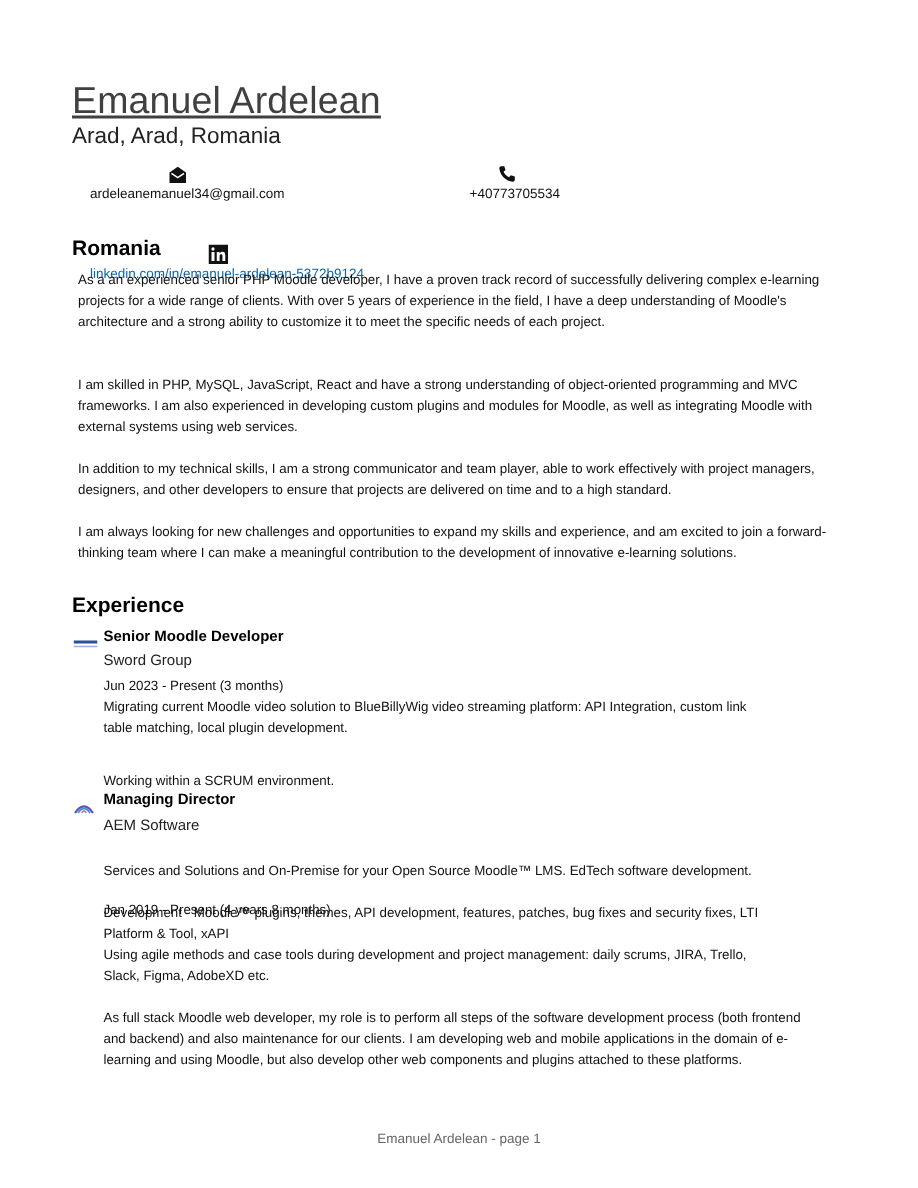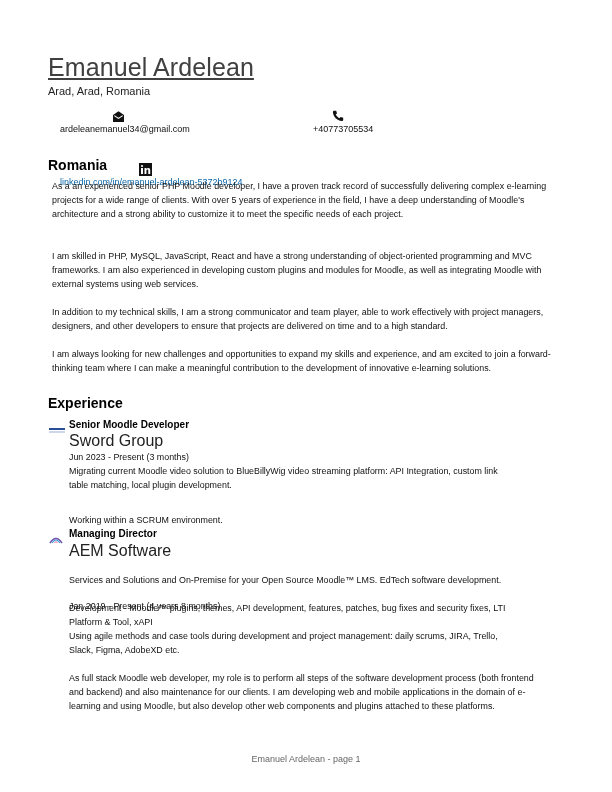--- a/index.html
+++ b/index.html
@@ -6,36 +6,36 @@
     body {
       width: 612px; height: 792px; position: relative; overflow: hidden;
       font-family: "Liberation Sans", sans-serif; color: #000;
     }
     .page { position: absolute; left: 0; top: 0; width: 612px; height: 792px; }
     .name {
       position: absolute; left: 48px; top: 52px; font-size: 25px; line-height: 30px;
       color: #404040; font-weight: normal; letter-spacing: 0.1px; text-decoration: underline;
     }
     .location {
-      position: absolute; left: 48px; top: 85px; font-size: 11px; line-height: 12px; color: #222; text-align: center;
+      position: absolute; left: 48px; top: 85px; font-size: 15px; line-height: 12px; color: #222; text-align: center;
     }
     .contact-row { position: absolute; left: 48px; display: flex; align-items: center; flex-direction: column; }
     .icon { width: 14px; height: 14px; display: inline-flex; align-items: center; justify-content: center; }
     .contact-text { font-size: 9px; line-height: 12px; margin-left: 12px; color: #111; }
     .link { color: #0b66a8; }
     .section-h {
       position: absolute; left: 48px; font-size: 14px; font-weight: bold; line-height: 16px; color: #000;
     }
     .para {
       position: absolute; left: 48px; width: 510px; font-size: 8.9px; line-height: 14px; color: #111;
       margin: 4px;
     }
     .job-logo { position: absolute; left: 49px; width: 16px; height: 10px; }
     .job-title { position: absolute; left: 69px; font-size: 10px; font-weight: bold; line-height: 14px; }
-    .company { position: absolute; left: 69px; font-size: 16px; line-height: 14px; color: #222; }
+    .company { position: absolute; left: 69px; font-size: 10px; line-height: 14px; color: #222; }
     .job-date { position: absolute; left: 69px; font-size: 8.9px; line-height: 12px; color: #111; }
     .job-desc { position: absolute; left: 69px; width: 470px; font-size: 8.9px; line-height: 14px; color: #111; margin:0; }
     .footer {
       position: absolute; left: 0; width: 612px; top: 754px; text-align: center;
       font-size: 9px; color: #666;
     }
   </style>
 </head>
 <body>
 

